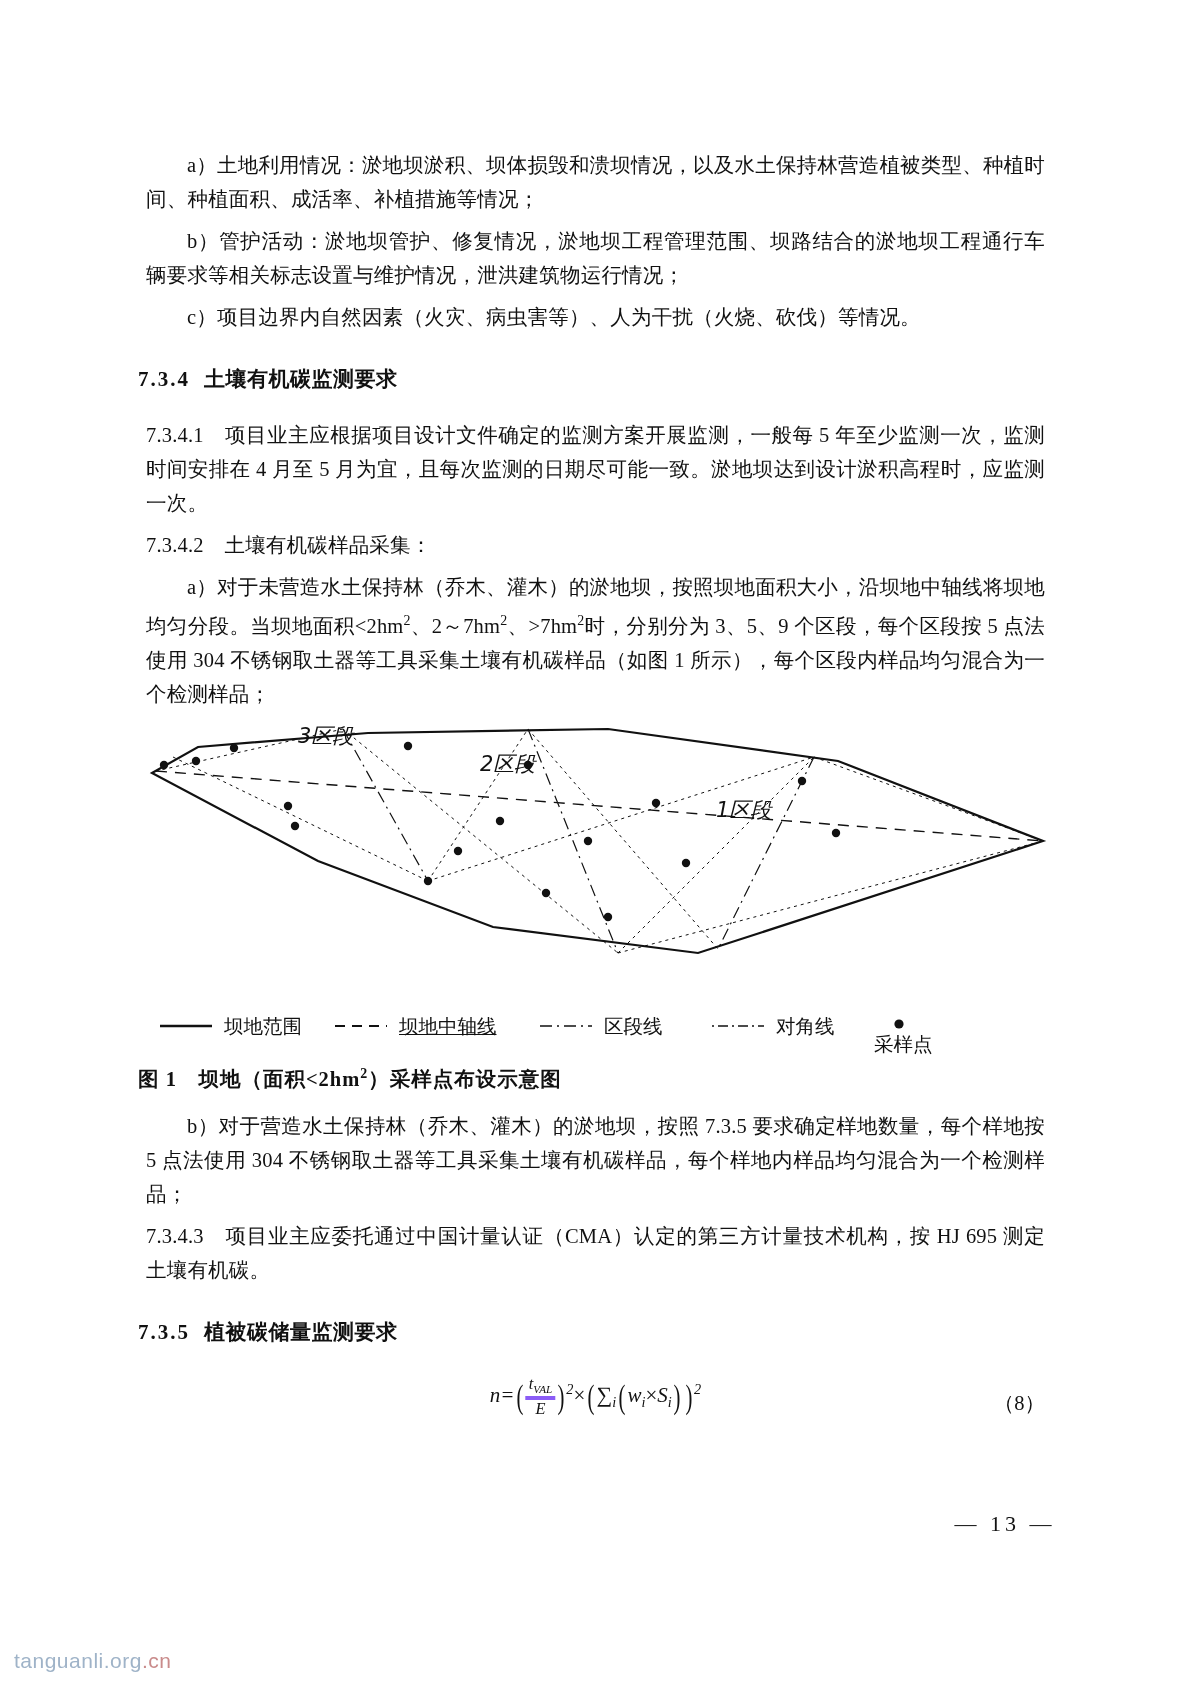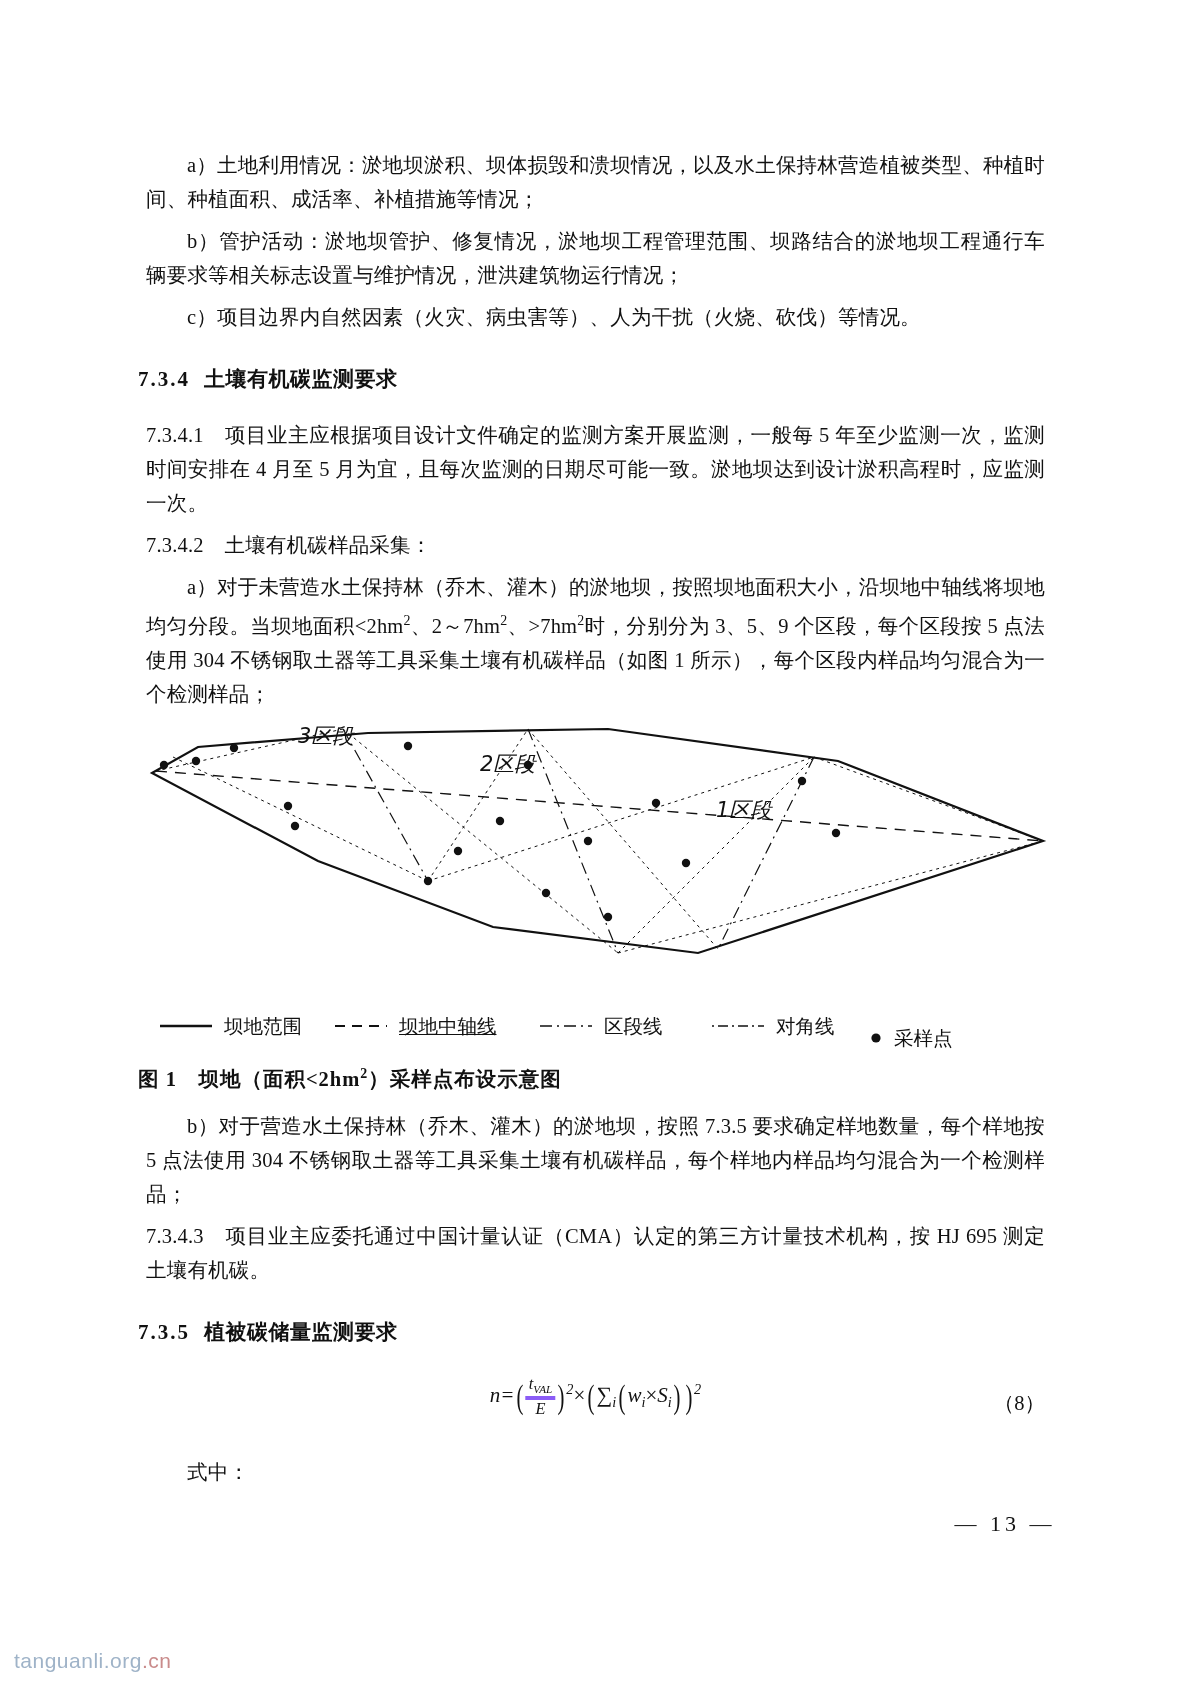--- a/index.html
+++ b/index.html
@@ -215,21 +215,21 @@
             <line x1="2" y1="7" x2="54" y2="7" stroke="#111" stroke-width="1.6" stroke-dasharray="12,5,2,5"></line>
           </svg>
         <span style="margin-left:10px;">区段线</span>
       </div>
       <div class="legend-item" style="left:572px; top:0;">
         <svg width="56" height="14">
             <line x1="2" y1="7" x2="54" y2="7" stroke="#111" stroke-width="1.6" stroke-dasharray="2,4,10,4"></line>
           </svg>
         <span style="margin-left:10px;">对角线</span>
       </div>
-      <div class="legend-item" style="left:728px; top:12px;">
+      <div class="legend-item" style="left:728px; top:4px;flex-direction:column;">
         <svg width="20" height="14">
             <circle cx="10" cy="7" r="4.6" fill="#111"></circle>
           </svg>
         <span style="margin-left:8px;">采样点</span>
       </div>
     </div>
 
     <div class="fig-caption"><span>图 1　坝地（面积&lt;2hm</span><sup>2</sup><span>）采样点布设示意图</span></div>
 
     <p class="para indent" style="margin-top:16px;">b）对于营造水土保持林（乔木、灌木）的淤地坝，按照 7.3.5 要求确定样地数量，每个样地按 5 点法使用 304 不锈钢取土器等工具采集土壤有机碳样品，每个样地内样品均匀混合为一个检测样品；</p>
@@ -240,19 +240,18 @@
     </div>
 
 
     <div class="formula-row">
       <div class="formula">
         <span class="nostyle" style="font-style:italic;">n=</span><span class="paren-big">(</span><span class="frac"><span class="num-l"><span>t</span><sub>VAL</sub></span><span class="den-l">E</span></span><span class="paren-big">)</span><sup>2</sup><span class="nostyle">×</span><span class="paren-big">(</span><span class="nostyle" style="font-size:1.05em;">∑</span><sub>i</sub><span class="paren-big">(</span><span>w</span><sub>i</sub><span class="nostyle">×</span><span>S</span><sub>i</sub><span class="paren-big">)</span><span class="paren-big">)</span><sup>2</sup>
       </div>
       <div class="eq-num">（8）</div>
     </div>
 
-    <p class="para indent" style="margin-top:24px;">式中：</p>
 
   </div>
 
   <div class="footer-num">— 13 —</div>
   <div class="watermark">tanguanli.org<span class="cn">.cn</span></div>
 </div>
 
 </body></html>

